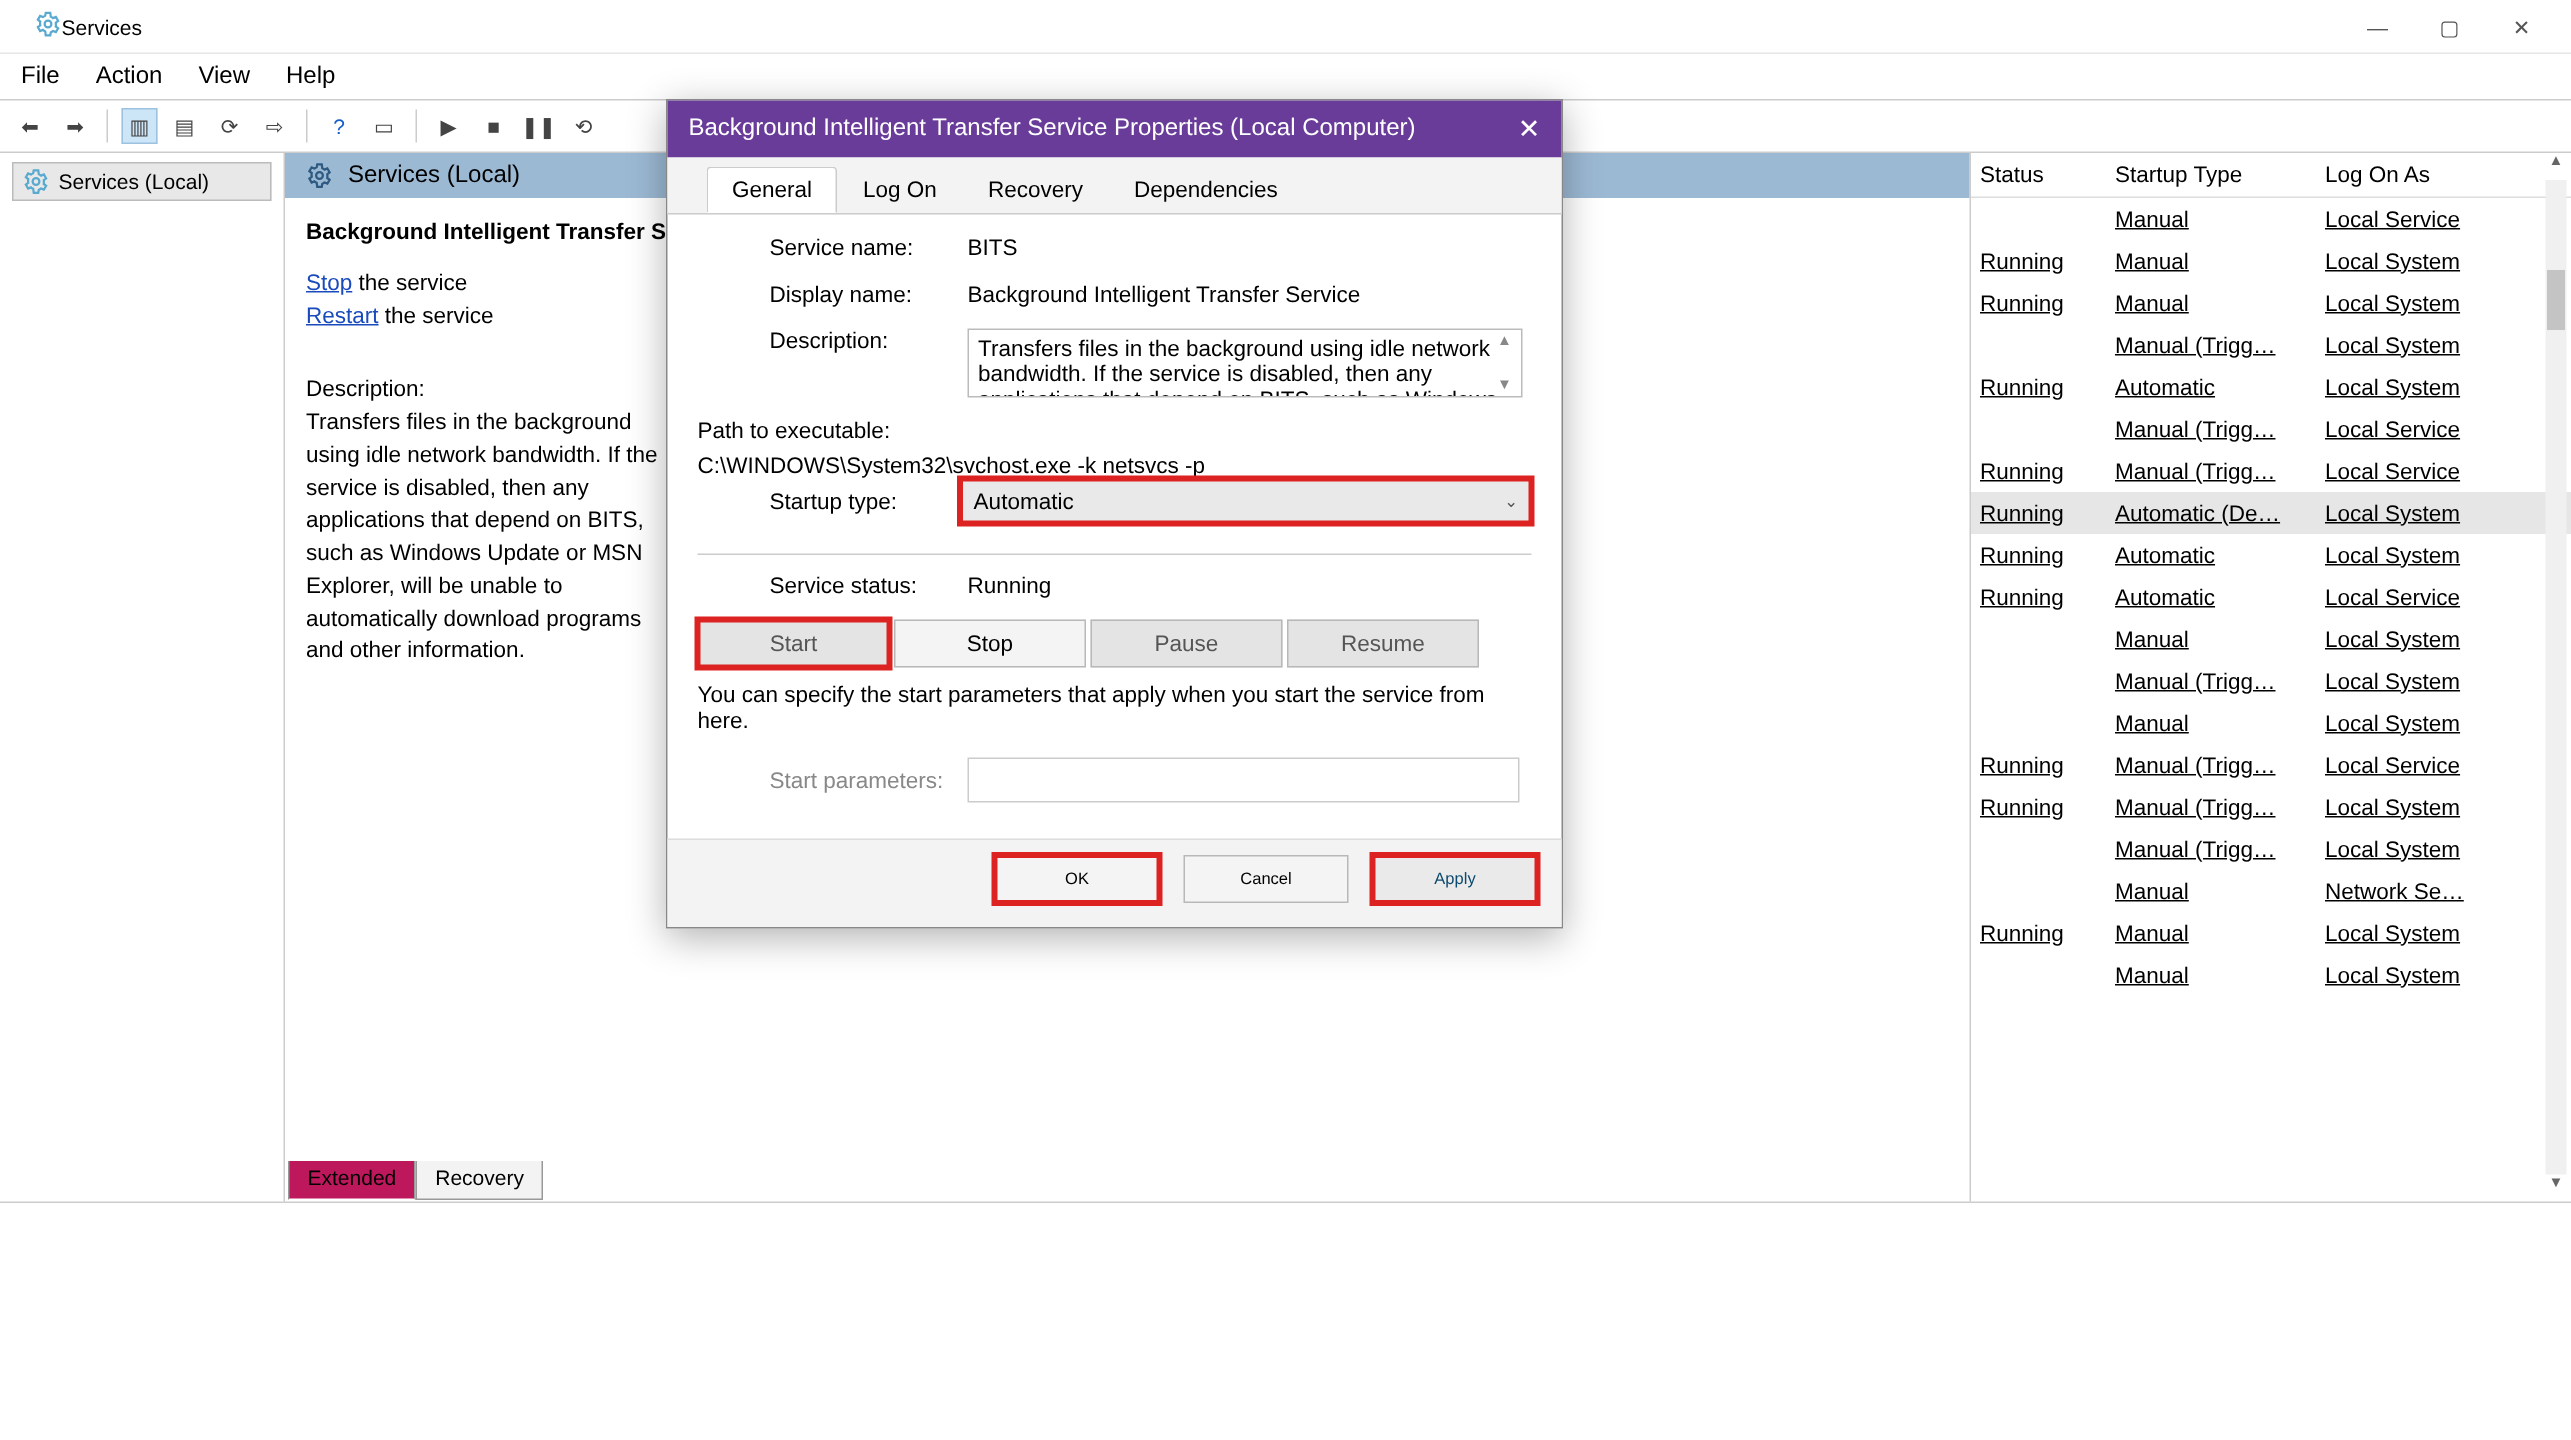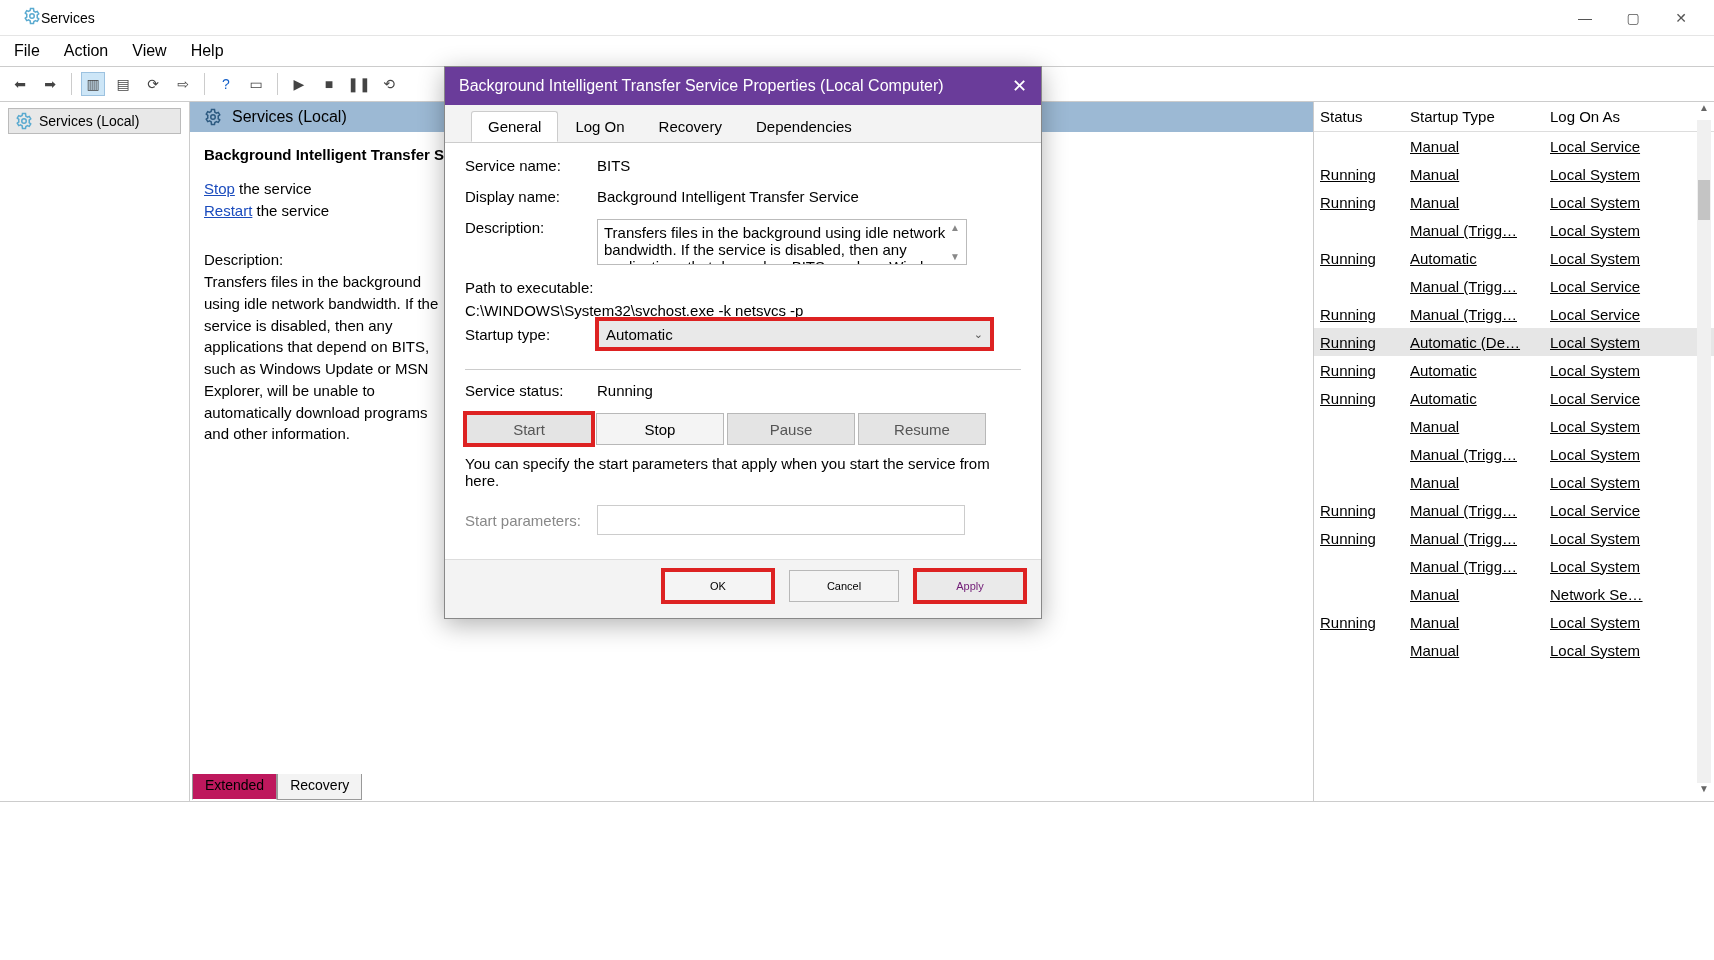--- a/index.html
+++ b/index.html
@@ -53,36 +53,36 @@
 .tabs-wrap { padding-left:0px; display:flex;}
 
 
 .dialog { position:absolute; left:444px; top:66px; width:598px; background:#fff; box-shadow:0 6px 24px rgba(0,0,0,.3); border:1px solid #888;}
 .dlg-title { background:#6a3c9a; color:#fff; padding:8px 14px; display:flex; align-items:center; font-size:16px;}
 .dlg-title .close { margin-left:auto; font-size:18px; cursor:pointer;}
 .dlg-tabs { display:flex; background:#f3f3f3; border-bottom:1px solid #ccc; padding-top:6px; padding-left:26px; gap:0;}
 .dlg-tab { padding:6px 16px; font-size:15px; border:1px solid transparent; cursor:default;}
 .dlg-tab.active { background:#fff; border:1px solid #ccc; border-bottom:1px solid #fff; border-radius:3px 3px 0 0;}
 .dlg-body { padding:14px 20px 10px 20px; font-size:15px;}
-.frow { display:flex; margin-bottom:14px; align-items:flex-start;}
+.frow { display:flex; margin-bottom:14px; align-items:flex-start;margin-left:48px;}
 .flabel { width:132px; }
 .fval { flex:1; }
 .desc-box { border:1px solid #bbb; padding:4px 6px; height:46px; overflow:hidden; position:relative; background:#fff; width:370px;}
 .desc-box .sbar { position:absolute; right:2px; top:2px; bottom:2px; width:14px; display:flex; flex-direction:column; justify-content:space-between; color:#888; font-size:10px;}
 .startup-select { width:395px; height:30px; border:1px solid #bbb; background:#e9e9e9; padding:2px 8px; position:relative; display:flex; align-items:center;}
 .startup-select .chev { position:absolute; right:8px; font-size:11px; color:#555;}
 .red-ring { outline:4px solid #d22; outline-offset:-2px;}
 .hr { border-top:1px solid #ccc; margin:20px 0 12px 0;}
 .btnrow { display:flex; gap:3px; margin:10px 0;}
 .sbtn { width:128px; height:32px; background:#e4e4e4; border:1px solid #b8b8b8; color:#555; display:flex; align-items:center; justify-content:center; font-size:15px;}
 .sbtn.enabled { color:#000; background:#f4f4f4;}
 .param-input { width:368px; height:30px; border:1px solid #ccc; background:#fff;}
 .dlg-footer { display:flex; justify-content:flex-end; gap:16px; padding:10px 16px 16px 16px; background:#f3f3f3; border-top:1px solid #ddd;}
 .fbtn { width:110px; height:32px; border:1px solid #b8b8b8; background:#f4f4f4; display:flex; align-items:center; justify-content:center; font-size:11px;}
-.fbtn.dis { color:#701a75; background:#eaeaea;}
+.fbtn.dis { color:#0c4a6e; background:#eaeaea;}
 .gray { color:#888; }
 
 svg.gear-s { width:18px; height:18px; }
 </style>
 </head>
 <body>
 
 <div class="titlebar">
   <span>
     <svg class="gear-s" viewBox="0 0 24 24" fill="none" stroke="#5aaad0" stroke-width="2">

